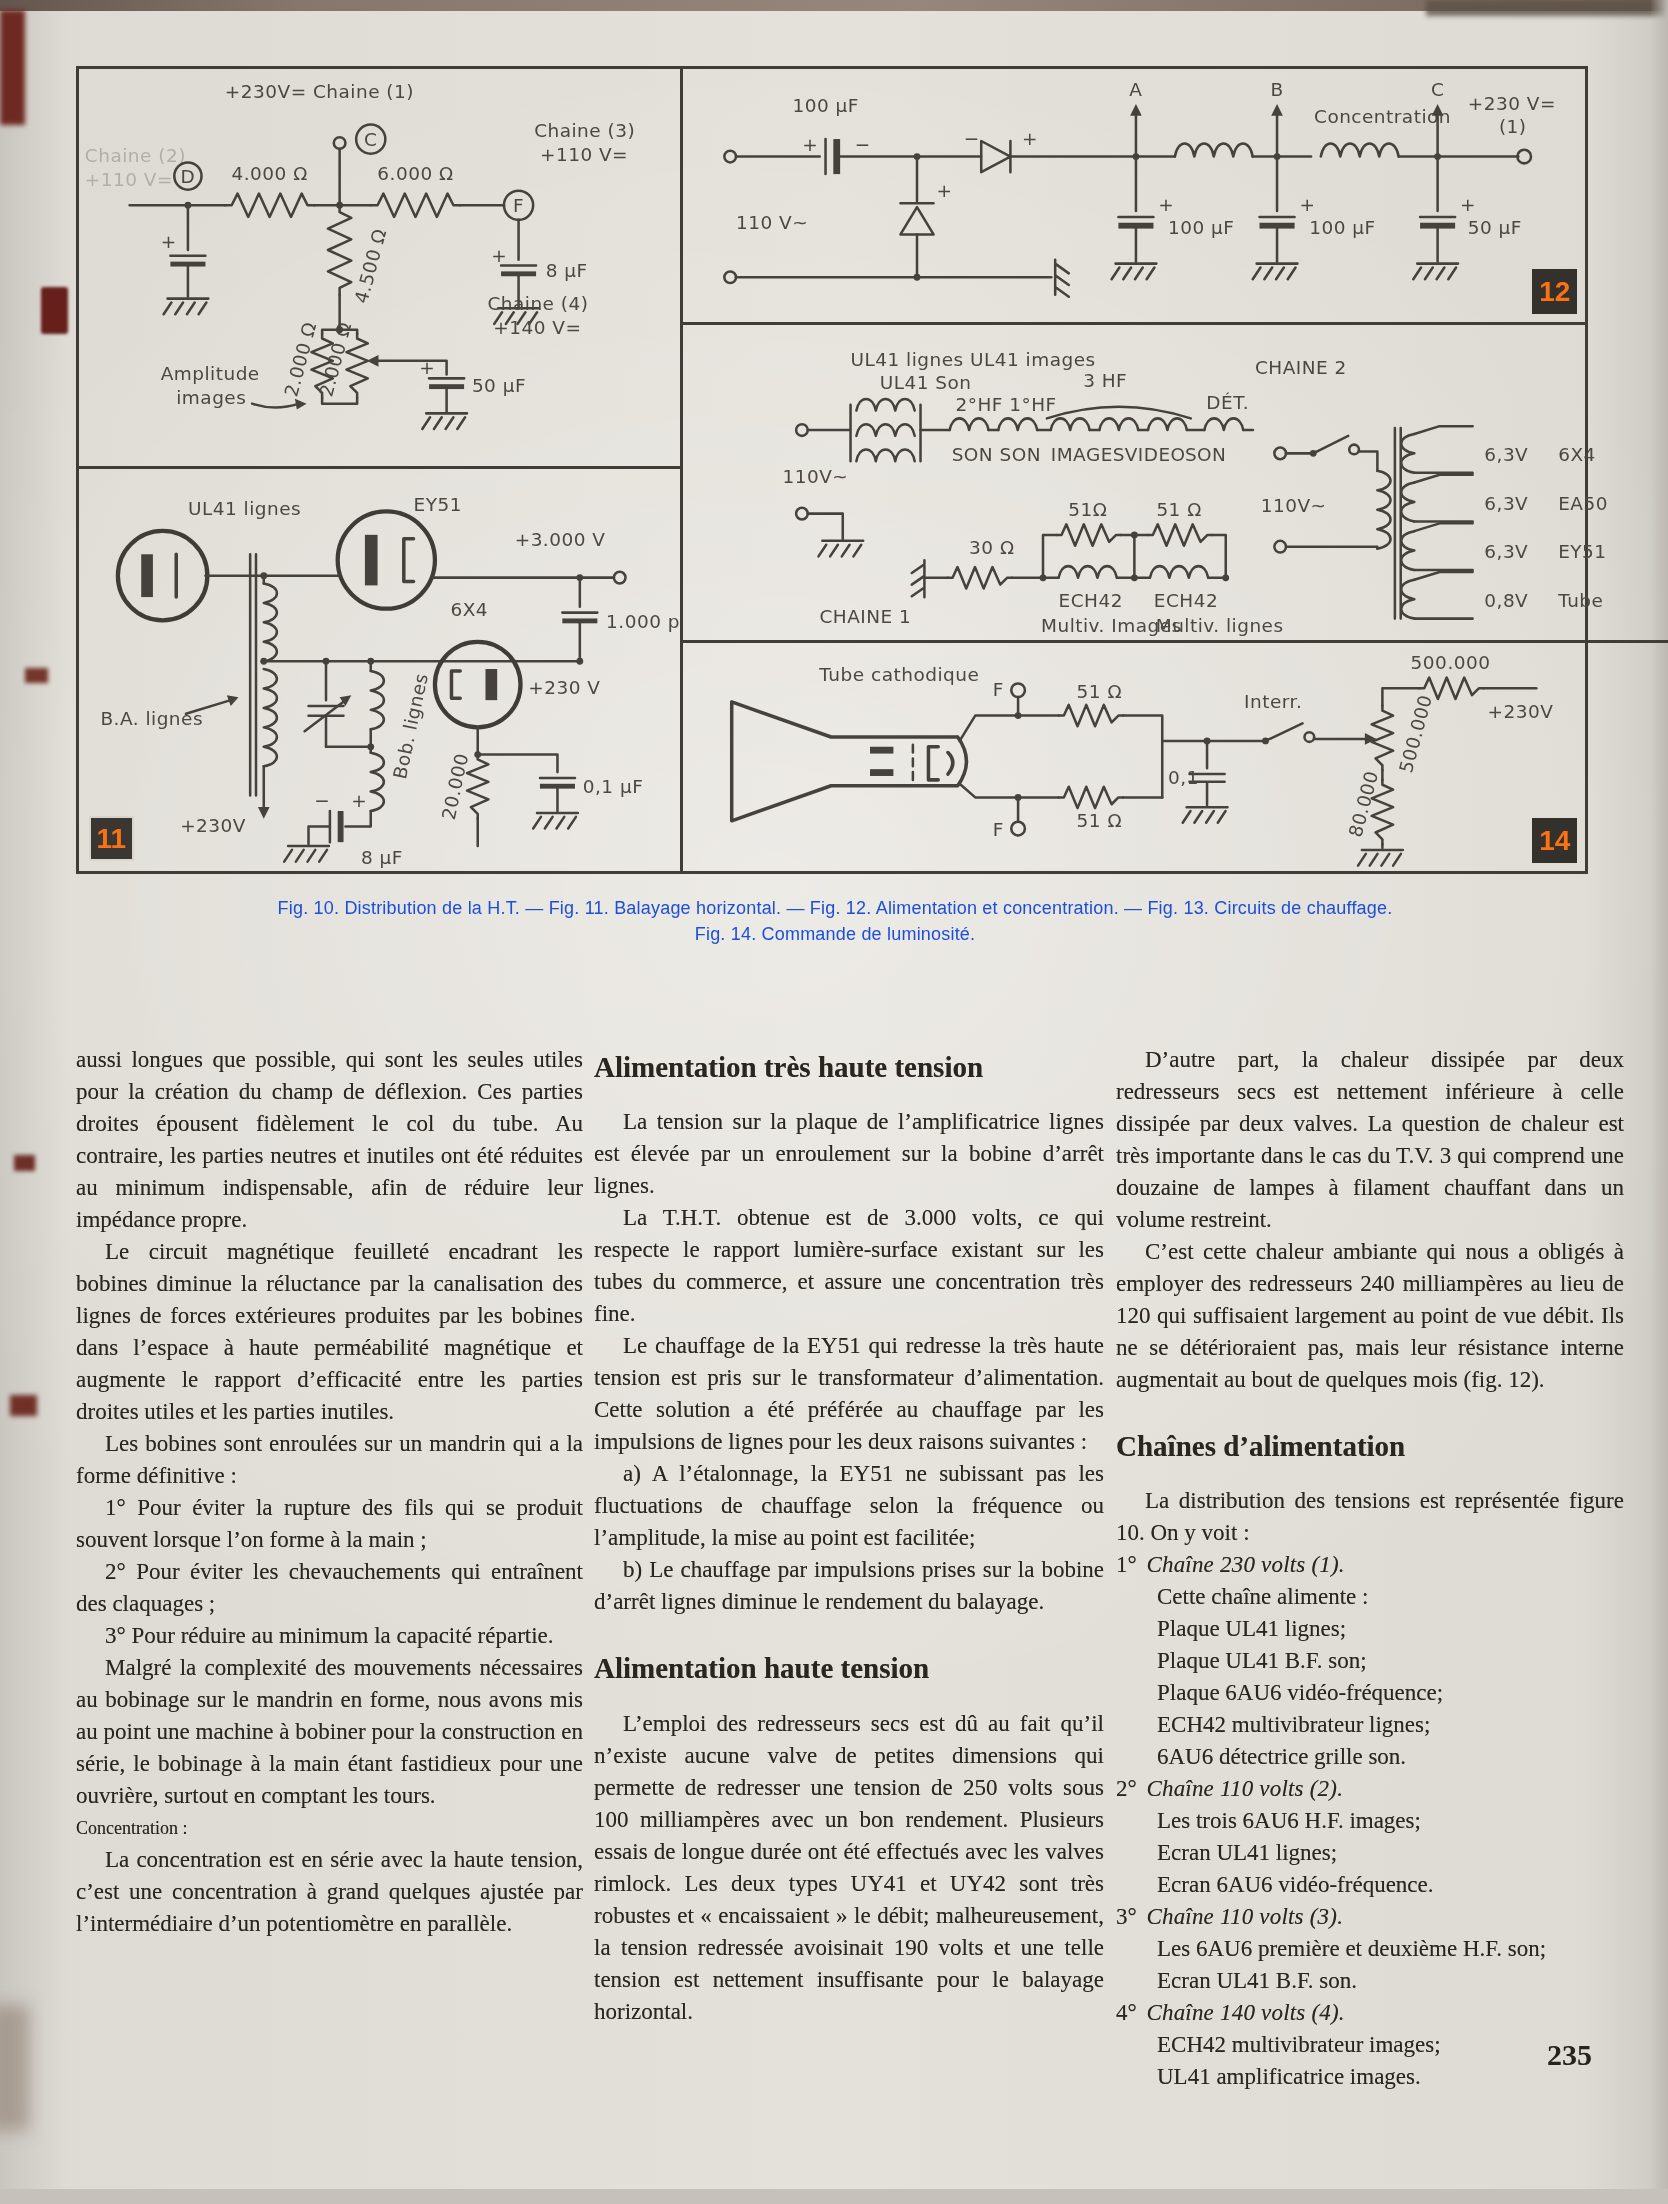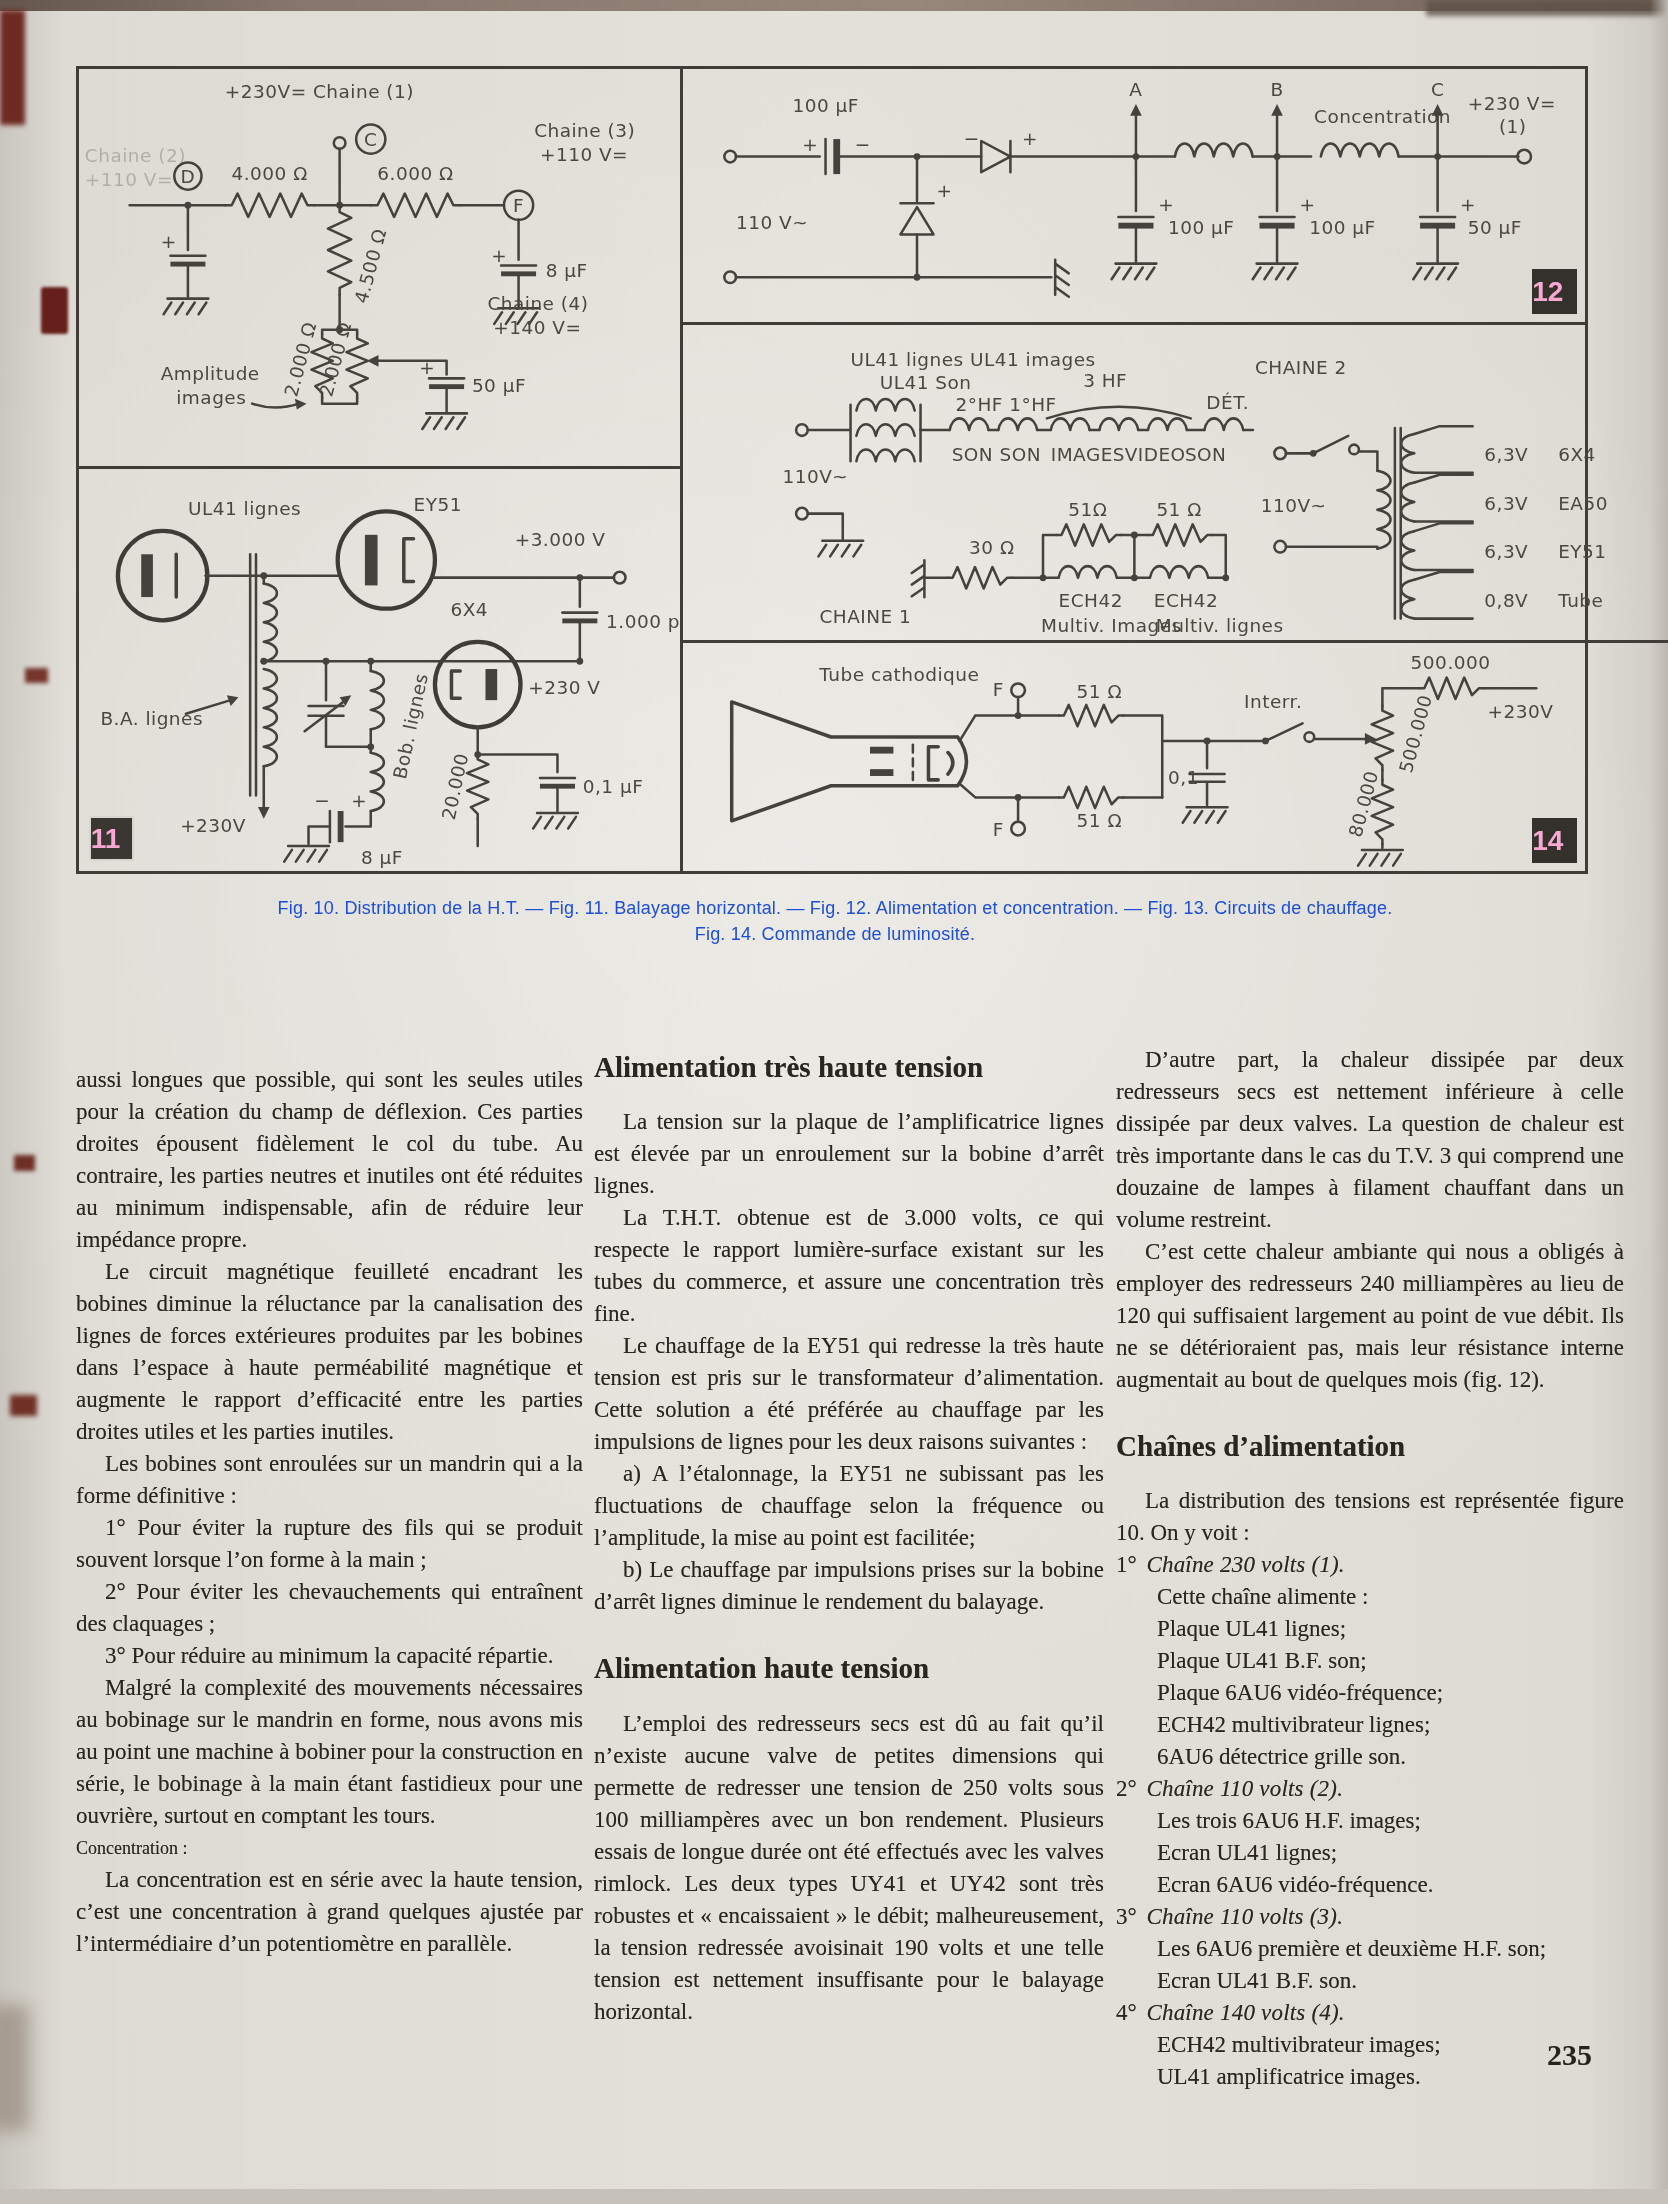--- a/index.html
+++ b/index.html
@@ -32,35 +32,35 @@
   .fig13{left:604px;top:258px;width:1068px;height:316px;border-bottom:3.9px solid #403c37;}
   .fig14{left:604px;top:573px;width:902px;height:229px;}
   .panel svg{display:block;width:100%;height:100%;}
   .w{fill:none;stroke:#45413c;stroke-width:2.6;stroke-linecap:round;stroke-linejoin:round;}
   .w2{fill:none;stroke:#45413c;stroke-width:3.6;stroke-linecap:round;stroke-linejoin:round;}
   .tk{fill:none;stroke:#3f3b36;stroke-width:4.4;}
   .fill{fill:#45413c;stroke:none;}
   .dt{fill:#45413c;}
   text{font-family:"DejaVu Sans",sans-serif;fill:#4b4741;font-size:19px;letter-spacing:.5px;}
   .gh{opacity:.3;}
-  .fignum{position:absolute;width:45px;height:45px;background:#34302b;color:#f9a8d4;
-          font:bold 28px/45px "Liberation Sans",sans-serif;text-align:left;}
+  .fignum{position:absolute;width:45px;height:45px;background:#34302b;color:#f97316;
+          font:bold 28px/45px "Liberation Sans",sans-serif;text-align:center;}
   .fn-br{right:7.8px;bottom:7.8px;}
   .fn-bl{left:9.7px;bottom:9.7px;background:#3a3631;border:2.9px solid #d8d5ce;width:41px;height:41px;line-height:41px;}
 
   
   .caption{position:absolute;left:107px;top:895px;width:1456px;text-align:center;
            font-family:"Liberation Sans",sans-serif;font-size:18px;line-height:26px;color:#1d4ed8;letter-spacing:0.2px;}
 
   
   .c{position:absolute;top:1044px;font-size:23px;line-height:32px;text-align:justify;
      color:#29251f;text-shadow:0 0 0.6px rgba(46,42,36,.45);}
   .c p{margin:0;}
   .c p.ind{text-indent:29px;}
-  .col1{left:76px;width:507px;margin-top:20px;}
+  .col1{left:76px;width:507px;}
   .col2{left:594px;width:510px;}
   .col3{left:1116px;width:508px;}
   .colh{font-size:29px;font-weight:bold;margin:33px 0 21.3px;line-height:35px;text-align:left;}
   .colh.first{margin-top:6px;}
   .ital-h{margin:23px 0 5.8px;font-size:18px;}
   .li-head{margin:1.9px 0;}
   .li-head .num{font-style:normal;margin-right:9.7px;}
   .li-head i{letter-spacing:0.2px;margin-top:30px;}
   .li-sub{padding-left:41px;text-align:left;}
   .pagenum{position:absolute;left:1547px;top:2038px;font:bold 30px "Liberation Serif",serif;color:#26221c;}

